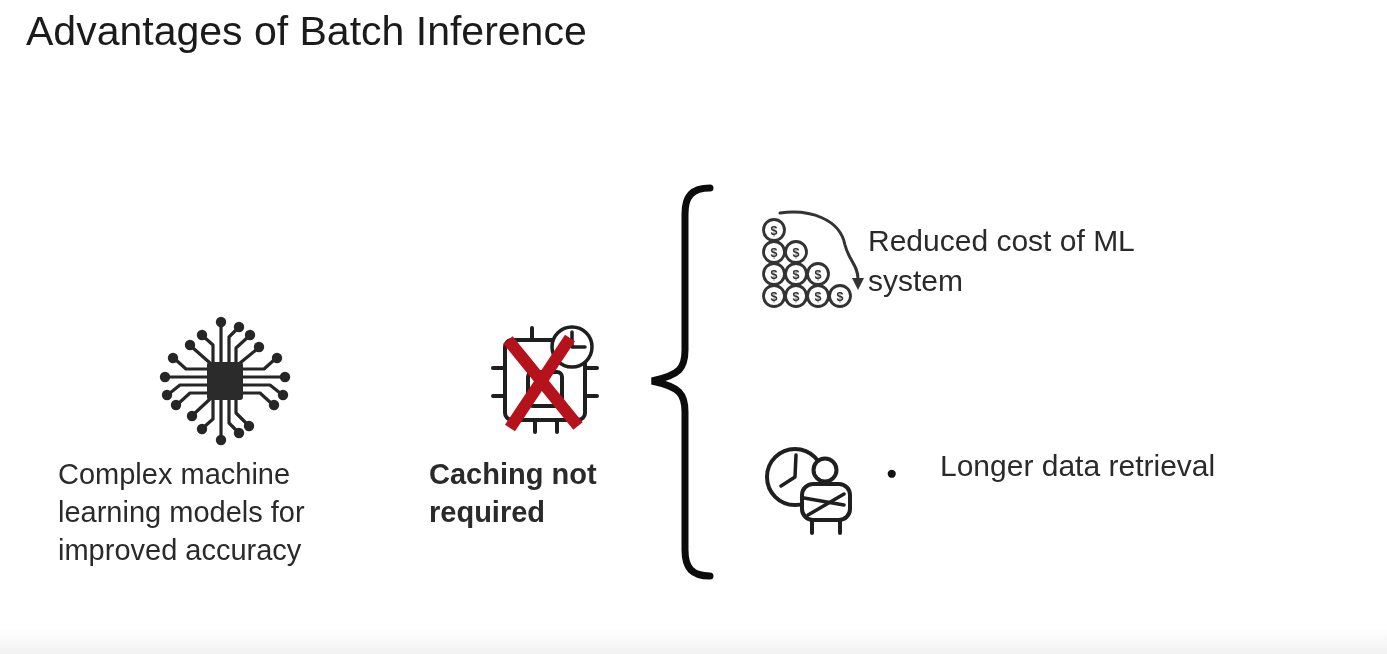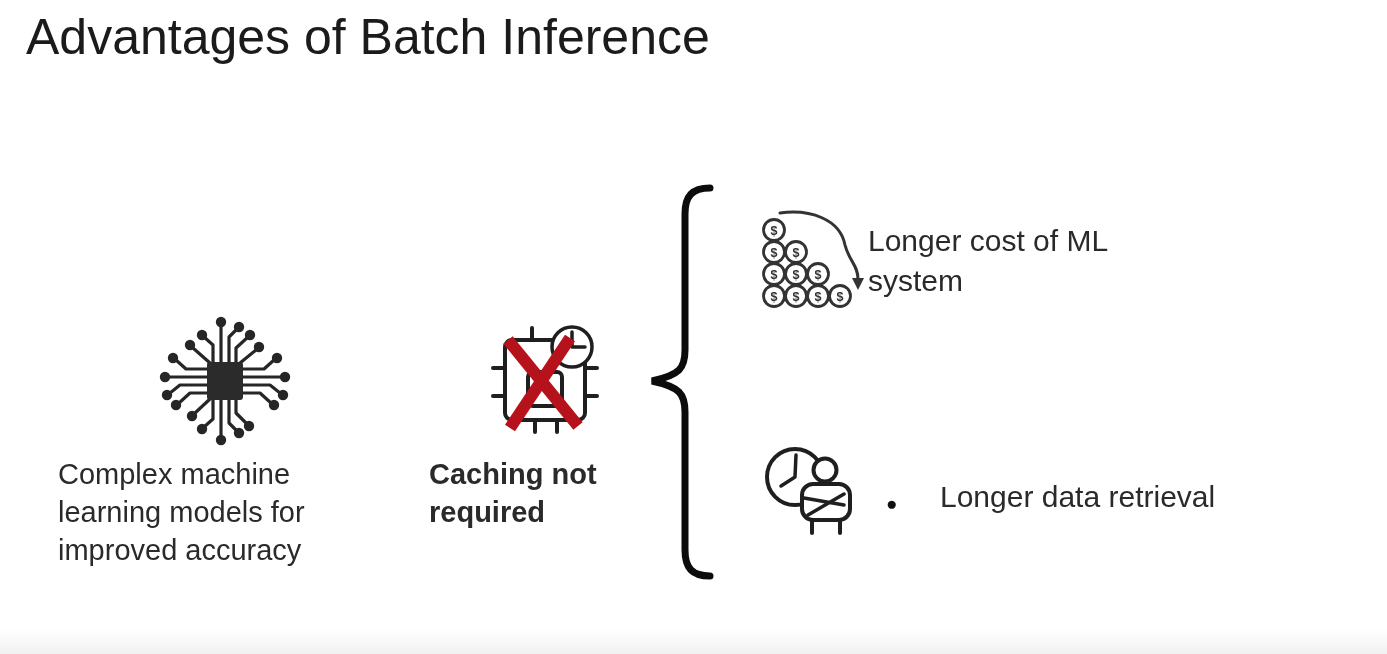--- a/index.html
+++ b/index.html
@@ -7,21 +7,21 @@
     position:relative;
     width:1387px;height:654px;
     background:#ffffff;
     overflow:hidden;
     font-family:"Liberation Sans", sans-serif;
     color:var(--color-text,#262626);
   }
   .abs{position:absolute;}
   #title{
     left:26px;top:8px;
-    font-size:50px;
+    font-size:41px;
     font-weight:400;
     color:#1b1b1b;
     letter-spacing:0px;
     white-space:nowrap;
   }
   .caption{
     font-size:29px;
     line-height:38px;
     text-align:left;
     white-space:pre-line;
@@ -37,21 +37,20 @@
   #bullet-list{
     left:886px;top:447px;width:470px;
     margin:0;padding:0;list-style:none;
   }
   #bullet-list li{
     position:relative;
     padding-left:54px;
     font-size:30px;
     line-height:38px;
     color:#2a2a2a;
-    margin-top:31px;
   }
   #bullet-list li::before{
     content:"●";
     position:absolute;
     left:0;top:7px;
     font-size:19px;
     color:#111;
   }
   svg{display:block;}
   .stroke{stroke:var(--color-icon_stroke,#262626);fill:none;stroke-width:3.2;stroke-linecap:round;stroke-linejoin:round;}
@@ -168,21 +167,21 @@
         <text x="70" y="75.5">$</text>
       <text x="26" y="97.5">$</text>
         <text x="48" y="97.5">$</text>
         <text x="70" y="97.5">$</text>
         <text x="92" y="97.5">$</text>
     </g>
     <path d="M32,10 C62,6 92,16 97,42 C101,58 110,62 110,76" stroke="#333333" stroke-width="3" fill="none" stroke-linecap="round"></path>
     <polygon points="104,75 116,75 110,87" fill="#333333"></polygon>
   </svg>
 
-  <div id="cost-text" class="abs">Longer cost of ML
+  <div id="cost-text" class="abs">Reduced cost of ML
 system</div>
 
   <svg class="abs" style="left:758px;top:440px;" width="112" height="102" viewBox="0 0 112 102" aria-hidden="true">
     <circle cx="37" cy="37" r="28" fill="none" stroke="#1f1f1f" stroke-width="4"></circle>
     <path d="M37,37 L38,15 M37,37 L23,46" stroke="#1f1f1f" stroke-width="3.5" fill="none" stroke-linecap="round"></path>
     <circle cx="67" cy="30" r="11.5" fill="#ffffff" stroke="#1f1f1f" stroke-width="4"></circle>
     <rect x="44" y="44" width="48" height="36" rx="11" fill="#ffffff" stroke="#1f1f1f" stroke-width="4"></rect>
     <path d="M46,58 L86,65 M86,54 L50,75" stroke="#1f1f1f" stroke-width="3.5" fill="none" stroke-linecap="round"></path>
     <path d="M54,80 L54,93 M82,80 L82,93" stroke="#1f1f1f" stroke-width="4" fill="none" stroke-linecap="round"></path>
   </svg>

